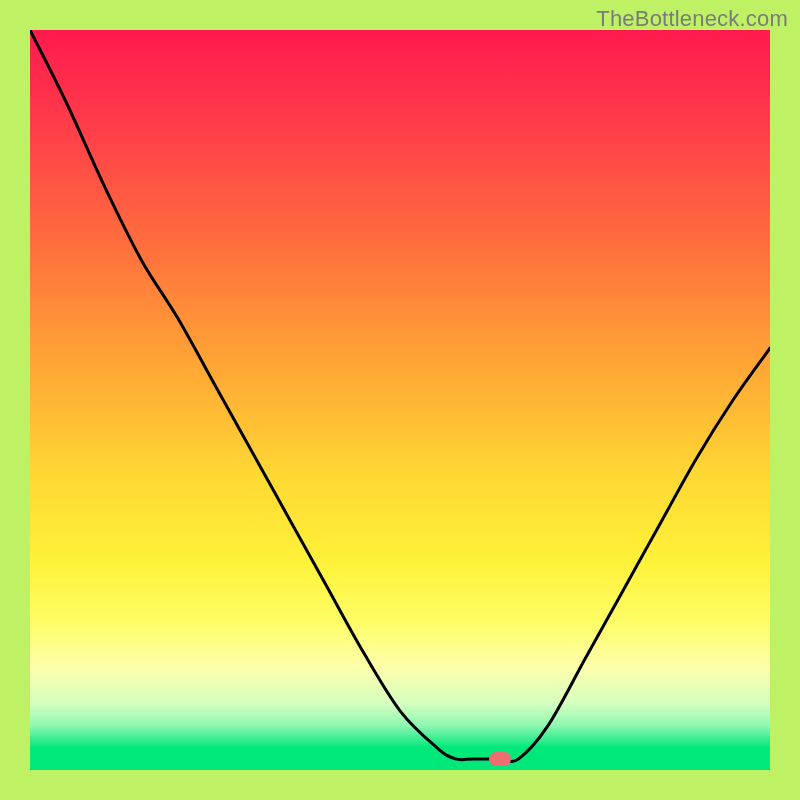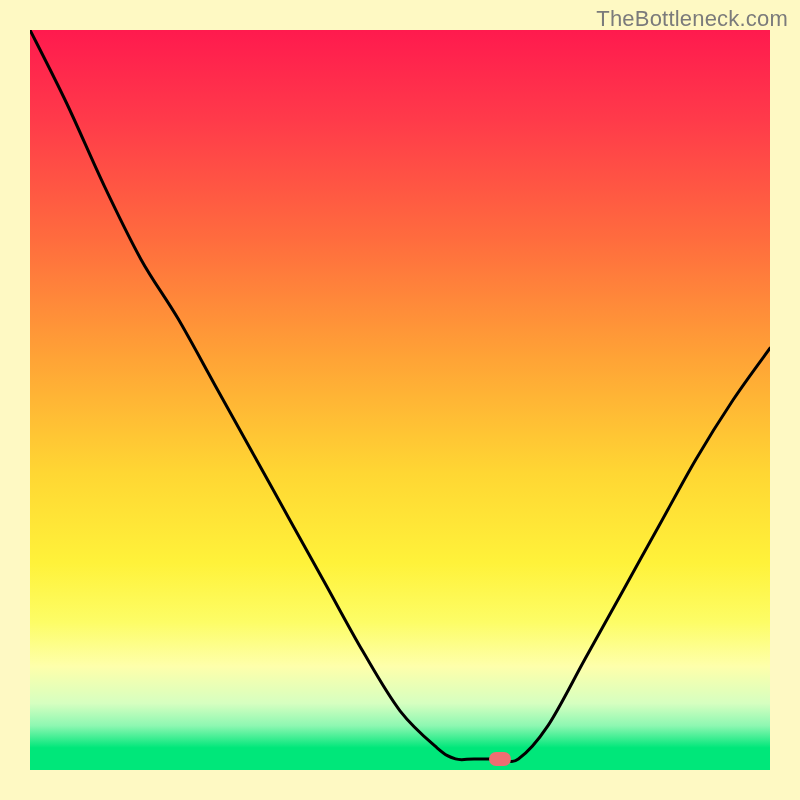--- a/index.html
+++ b/index.html
@@ -1,17 +1,17 @@
 <!DOCTYPE html>
 <html><head>
 <meta charset="utf-8">
 <style>
   * { margin: 0; padding: 0; box-sizing: border-box; }
   html, body { width: 800px; height: 800px; background: #000; overflow: hidden; }
-  .frame { position: relative; width: 800px; height: 800px; background: #fef9c3; }
+  .frame { position: relative; width: 800px; height: 800px; background: #bef264; }
   .plot-area {
     position: absolute;
     left: 30px;
     top: 30px;
     width: 740px;
     height: 740px;
     overflow: hidden;
   }
   .gradient-bg {
     position: absolute;

